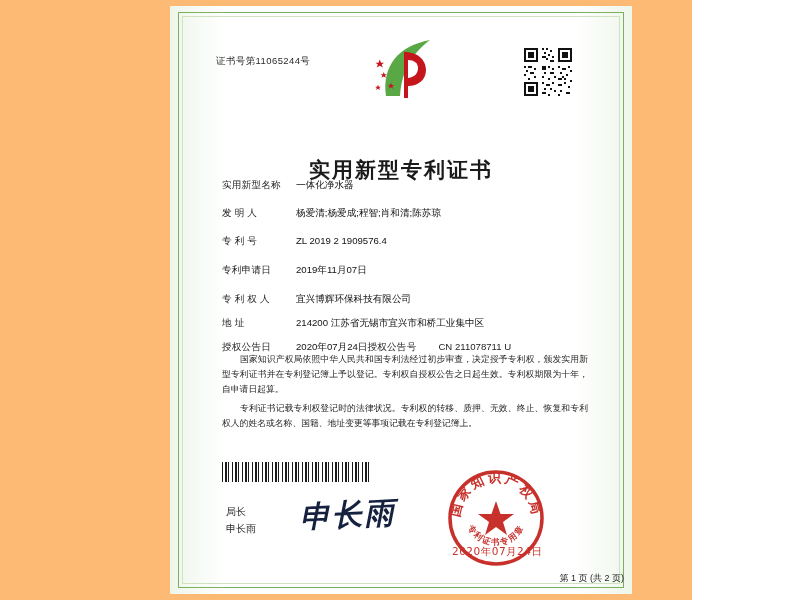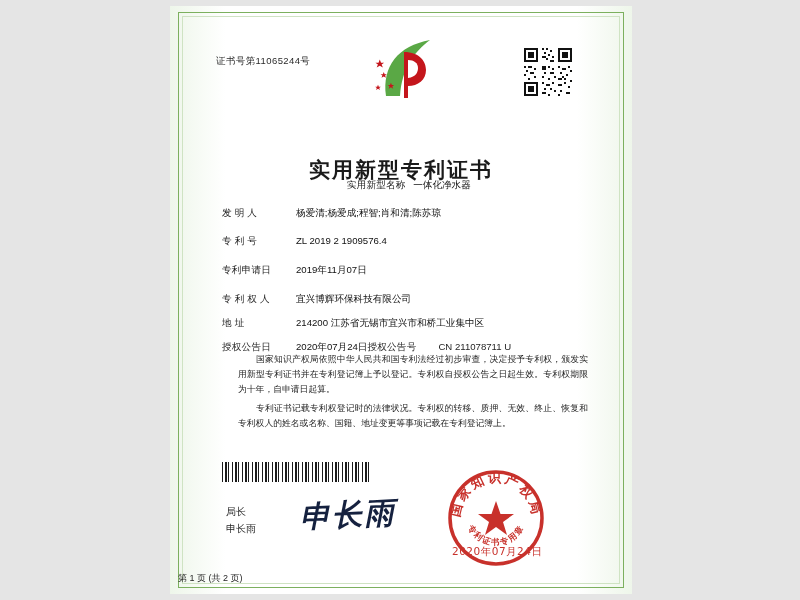--- a/index.html
+++ b/index.html
@@ -5,23 +5,23 @@
   html, body {
     margin: 0;
     padding: 0;
     width: 800px;
     height: 600px;
     background: #ffffff;
     font-family: "Liberation Sans", sans-serif;
   }
   #cert-page {
     position: relative;
-    width: 800px;
+    width: 692px;
     height: 600px;
-    background: #e5e5e5;
+    background: #fdba74;
     overflow: hidden;
   }
   
   #cert-sheet {
     position: absolute;
     left: 170px;
     top: 6px;
     width: 462px;
     height: 588px;
     background:
@@ -129,21 +129,21 @@
     position: absolute;
     left: 222px;
     top: 352px;
     width: 366px;
     font-size: 8.8px;
     color: #1f1f1f;
     line-height: 15px;
     text-align: justify;
   }
   #body-text p {
-    margin: 0 0 4px 16px;
+    margin: 0 0 4px 0;
     text-indent: 18px;
   }
 
   
   #barcode {
     position: absolute;
     left: 222px;
     top: 462px;
     width: 150px;
     height: 20px;
@@ -198,21 +198,21 @@
     white-space: nowrap;
     font-family: "DejaVu Sans", sans-serif;
   }
 
   
   #page-footer {
     position: absolute;
     left: 178px;
     top: 572px;
     width: 446px;
-    text-align: left;
+    text-align: right;
     font-size: 9px;
     color: #1f1f1f;
   }
 </style>
 </head>
 <body>
 
 <div id="cert-page">
 
   <div id="cert-sheet"></div>
@@ -293,21 +293,21 @@
           <rect x="22" y="23" width="2" height="1"></rect>
           <rect x="18" y="24" width="1" height="1"></rect>
         <rect x="24" y="17" width="1" height="1"></rect>
           <rect x="20" y="15" width="1" height="1"></rect>
       </g>
     </svg>
   </div>
 
   <div id="title">实用新型专利证书</div>
 
-  <div class="field-row" style="top:178px;text-align:center;">
+  <div class="field-row" style="top:178px;">
     <span class="field-label">实用新型名称</span><span class="field-value">一体化净水器</span>
   </div>
 
   <div class="field-row" style="top:206px;">
     <span class="field-label">发 明 人</span><span class="field-value">杨爱清;杨爱成;程智;肖和清;陈苏琼</span>
   </div>
 
   <div class="field-row" style="top:234px;">
     <span class="field-label">专 利 号</span><span class="field-value">ZL 2019 2 1909576.4</span>
   </div>

